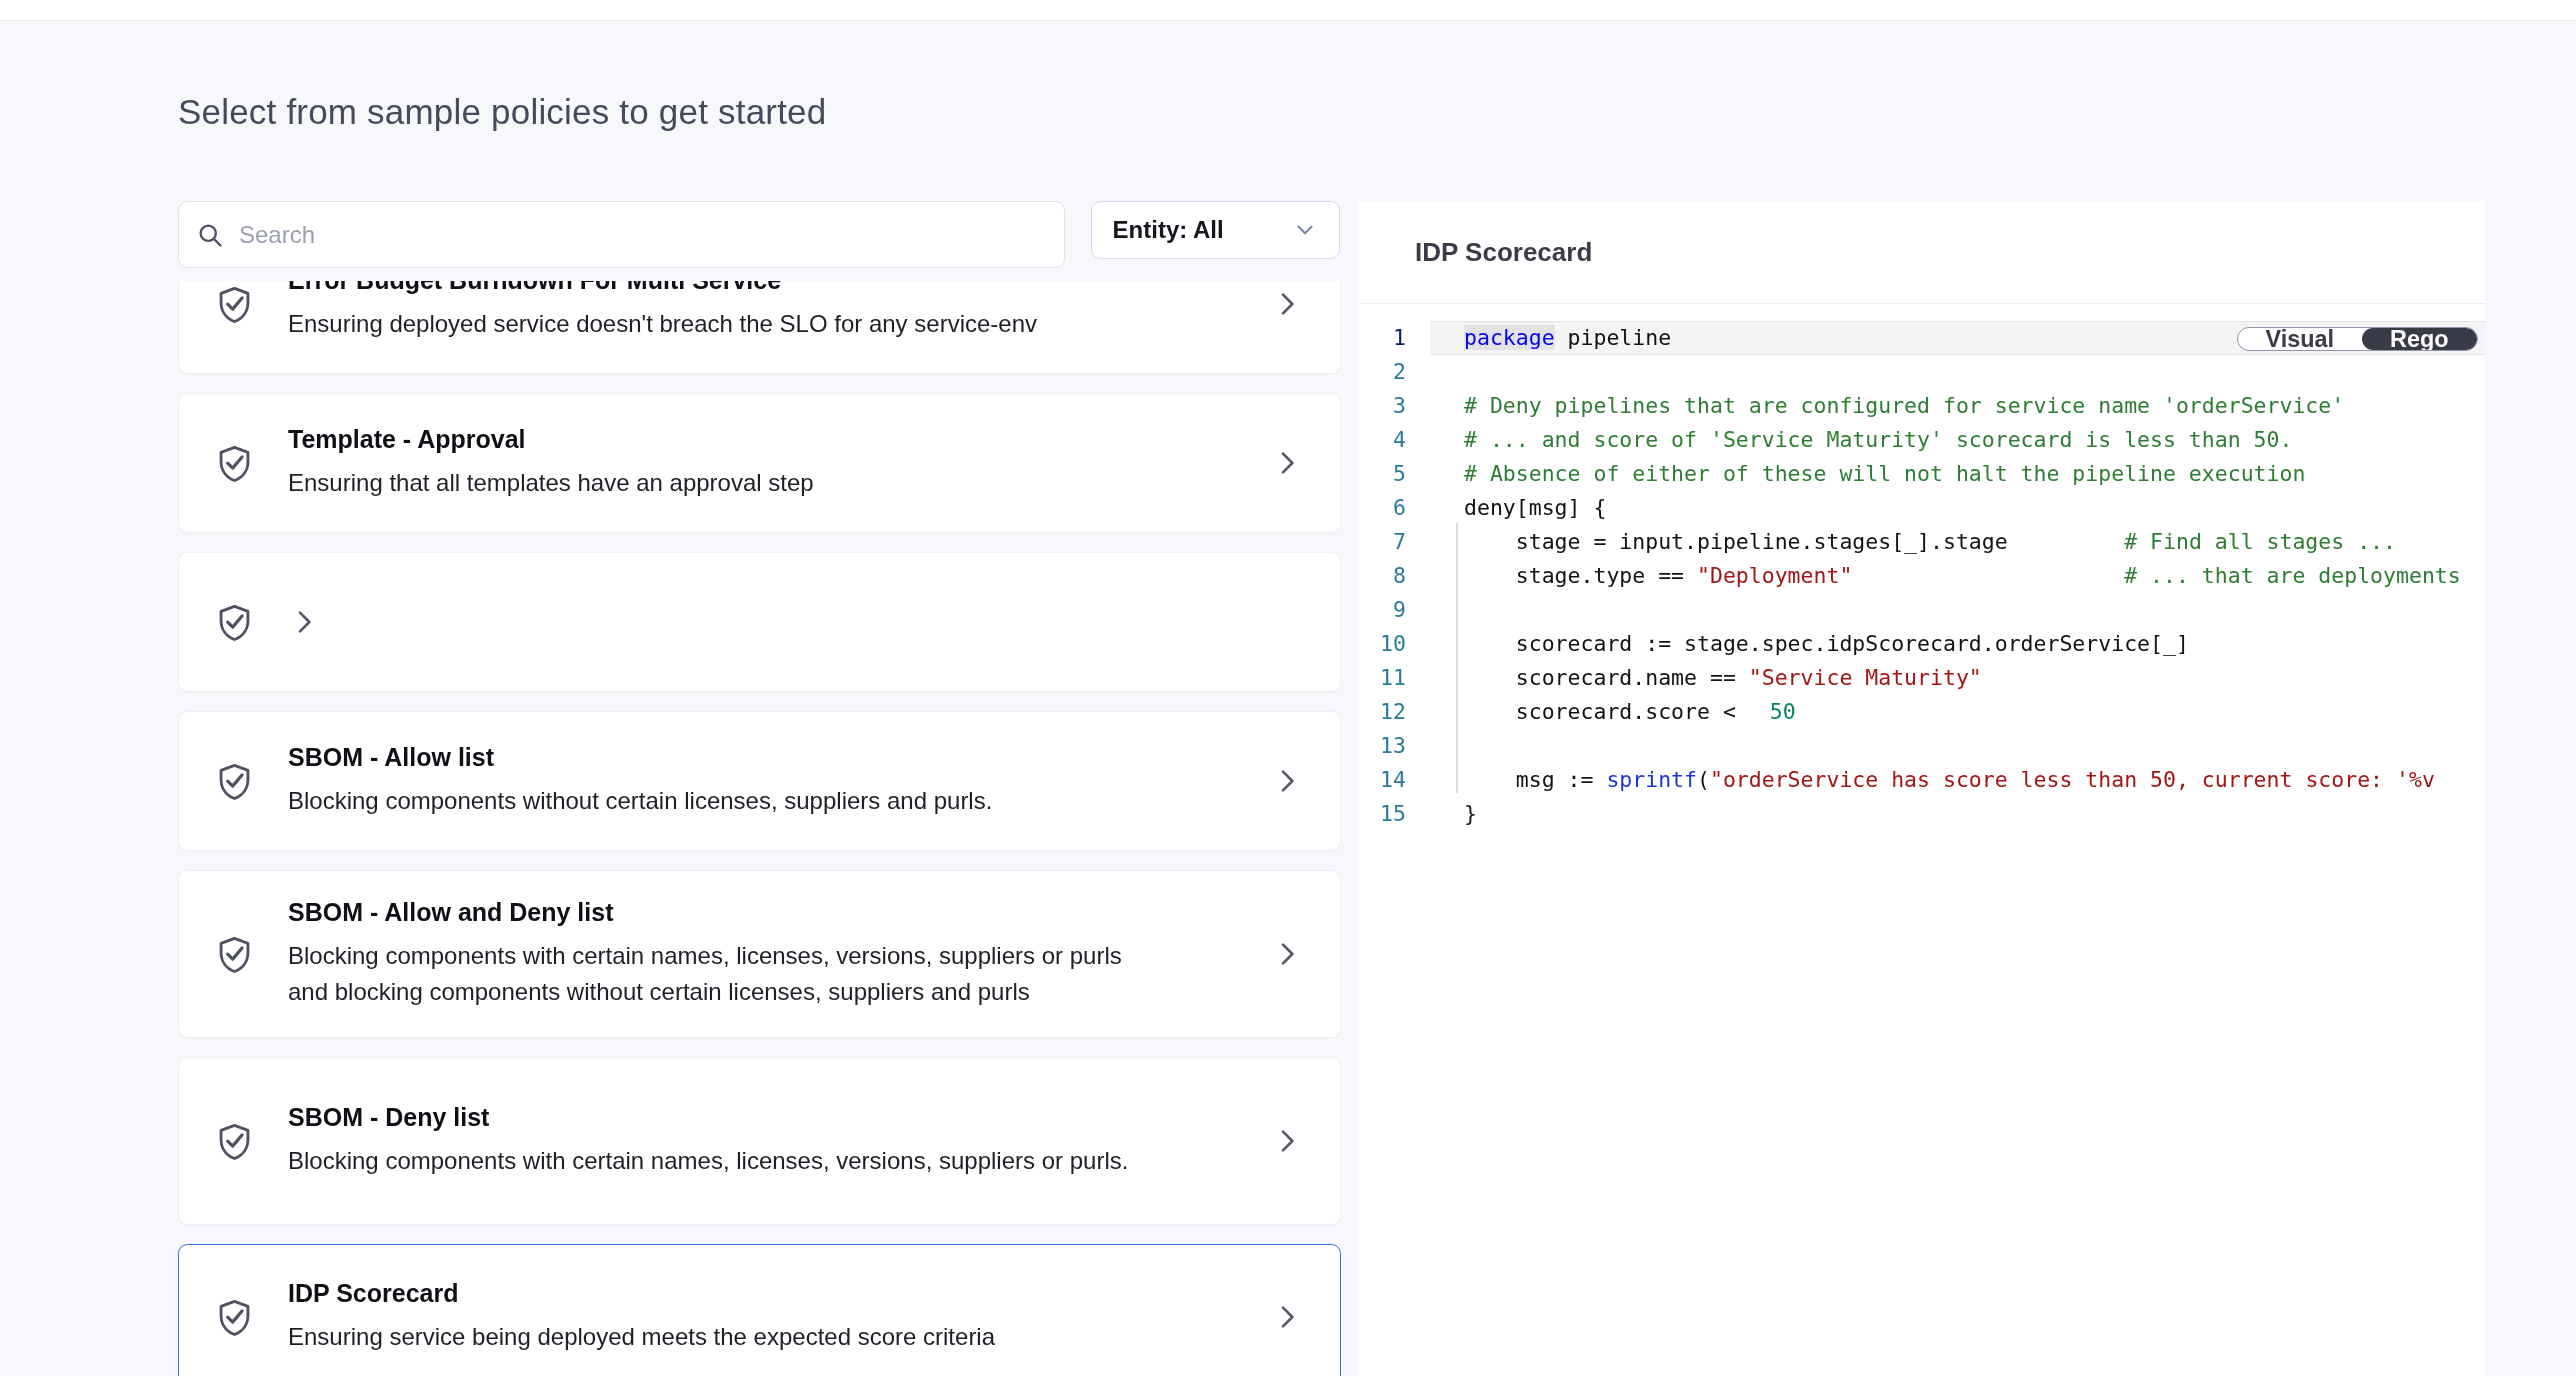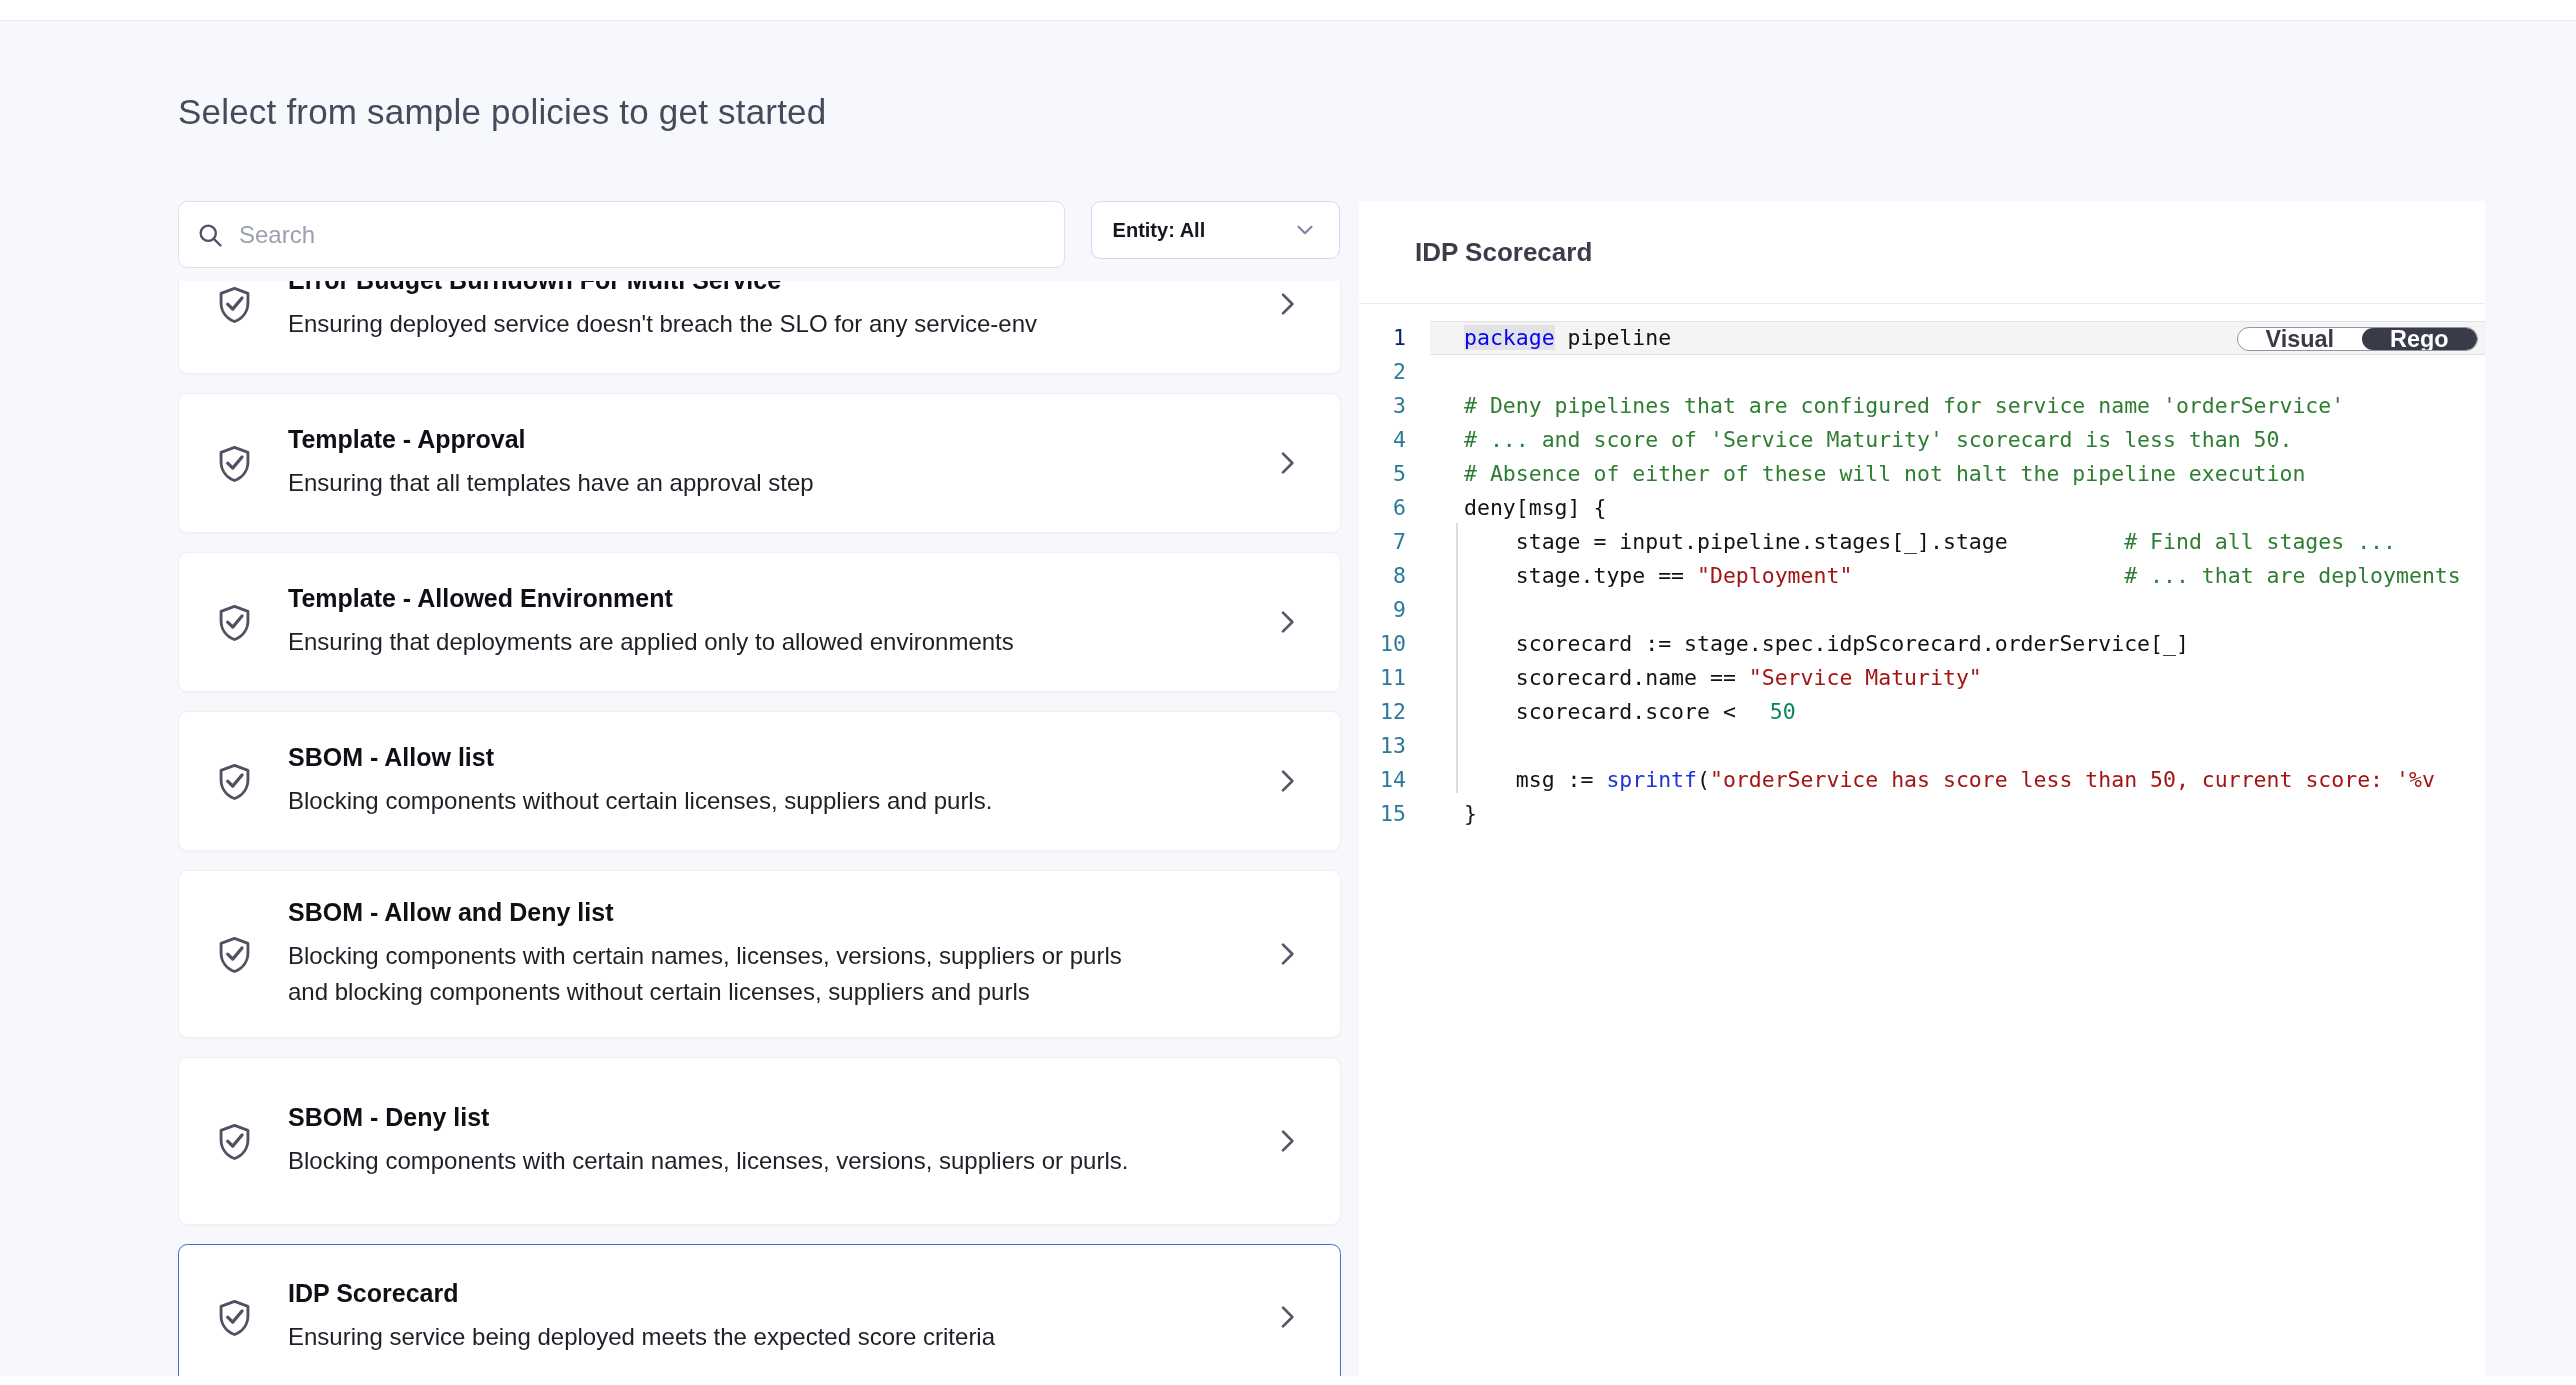--- a/index.html
+++ b/index.html
@@ -17,21 +17,21 @@
   }
   .topbar{position:absolute;top:0;left:0;right:0;height:20.6px;background:#ffffff;border-bottom:1.9px solid #e7e7ec;z-index:4;}
   .page-title{position:absolute;left:178px;top:92px;font-size:35px;font-weight:normal;color:var(--heading);letter-spacing:0.2px;}
 
   
   .search-box{position:absolute;left:178px;top:201px;width:887px;height:67px;background:#fff;border:1.9px solid #dfe1e8;border-radius:9.4px;display:flex;align-items:center;padding:0 17px;}
   .search-box svg{flex:0 0 auto;}
   .search-input{border:none;outline:none;flex:1;margin-left:15px;font-size:24px;color:#2a2b34;background:transparent;font-family:inherit;}
   .search-input::placeholder{color:#9aa0ae;}
   .entity-select{position:absolute;left:1091px;top:201px;width:249px;height:58px;background:#fff;border:1.9px solid #d5d7ee;border-radius:9.4px;display:flex;align-items:center;padding:0 20.6px;cursor:pointer;}
-  .entity-label{font-size:20px;font-weight:600;color:#15161e;flex:1;}
+  .entity-label{font-size:24px;font-weight:600;color:#15161e;flex:1;}
 
   
   .policy-list{position:absolute;left:178px;top:281px;width:1163px;bottom:7.5px;overflow:hidden;display:flex;flex-direction:column;gap:19px;}
   .card{background:#fff;border:0.9px solid #eef0f4;border-radius:9.4px;height:140px;flex:0 0 auto;display:flex;align-items:center;padding:0 37px 0 34px;gap:32px;cursor:pointer;box-shadow:0 0.9px 1.9px rgba(25,28,48,.03);}
   .card:first-child{margin-top:-47px;border-top-left-radius:0;border-top-right-radius:0;}
   .card:nth-child(5),.card:nth-child(6){height:168px;}
   .card.selected{border:1.9px solid var(--accent_blue);height:146px;}
   .card-text{flex:1;min-width:0;}
   .card-title{font-size:25px;font-weight:bold;color:#0f1016;margin-bottom:11.2px;}
   .card-desc{font-size:24px;color:#1e1f27;line-height:36px;max-width:842px;}
@@ -123,24 +123,20 @@
     </span>
   </div>
 
   <div class="card">
     <span class="shield">
       <svg width="43" height="43" viewBox="0 0 24 24" fill="none" stroke="#4e5261" stroke-width="1.6" stroke-linecap="round" stroke-linejoin="round">
         <path d="M12 3 L19.5 5.8 V11 C19.5 16 16.4 19.8 12 21.5 C7.6 19.8 4.5 16 4.5 11 V5.8 Z"></path>
         <path d="M8.2 11.8 L11 14.6 L16.2 8.4" stroke-width="1.8"></path>
       </svg>
     </span>
-    <div class="card-text">
-      <div class="card-title">Template - Allowed Environment</div>
-      <div class="card-desc">Ensuring that deployments are applied only to allowed environments</div>
-    </div>
     <span class="chev">
       <svg width="32" height="32" viewBox="0 0 24 24" fill="none" stroke="#545869" stroke-width="2" stroke-linecap="round" stroke-linejoin="round">
         <polyline points="9 5 16 12 9 19"></polyline>
       </svg>
     </span>
   </div>
 
   <div class="card">
     <span class="shield">
       <svg width="43" height="43" viewBox="0 0 24 24" fill="none" stroke="#4e5261" stroke-width="1.6" stroke-linecap="round" stroke-linejoin="round">

